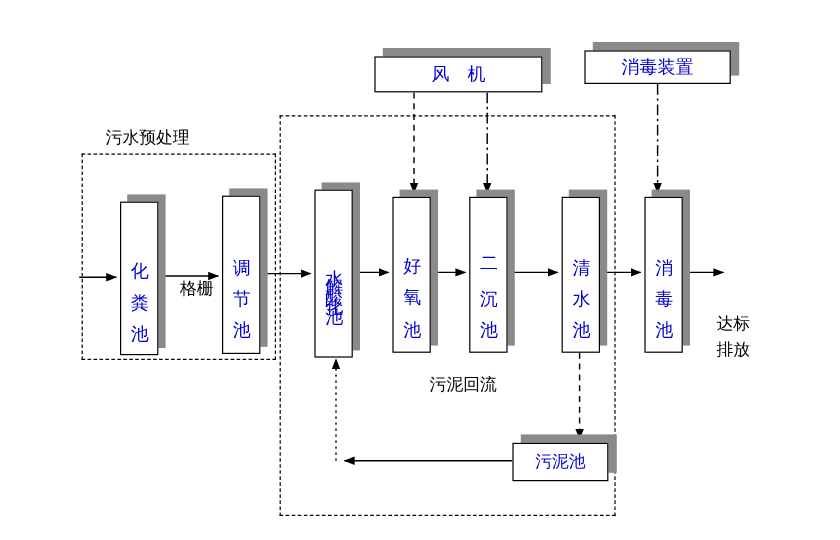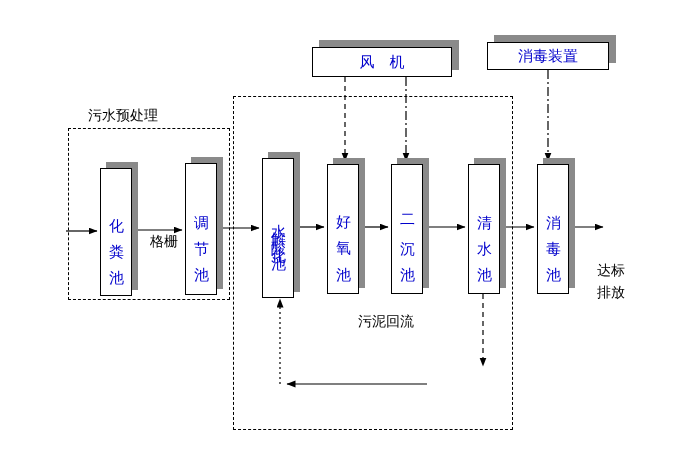--- a/index.html
+++ b/index.html
@@ -100,14 +100,17 @@
   <div class="tank" style="left:391px; top:164px; width:30px; height:128px;">
     <span class="vtext gap3">二沉池</span>
   </div>
   <div class="tank" style="left:468px; top:164px; width:30px; height:128px;">
     <span class="vtext gap3">清水池</span>
   </div>
   <div class="tank" style="left:537px; top:164px; width:30px; height:128px;">
     <span class="vtext gap3">消毒池</span>
   </div>
 
+  <div class="hbox" style="left:427px; top:369px; width:78px; height:30px; font-size:14px;">
+    <span>污泥池</span>
+  </div>
 
 </div>
 
 </body></html>

